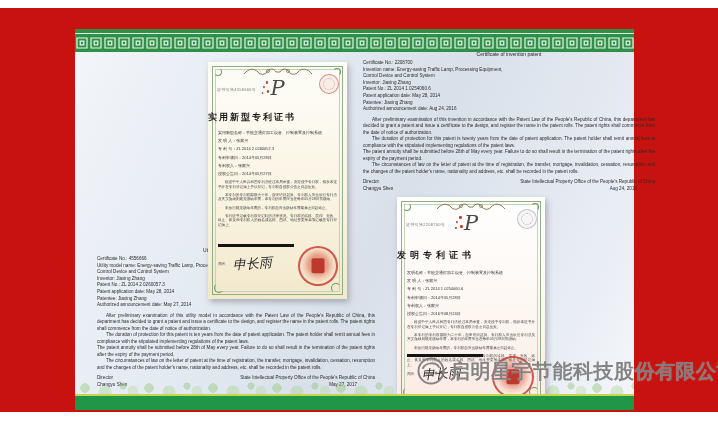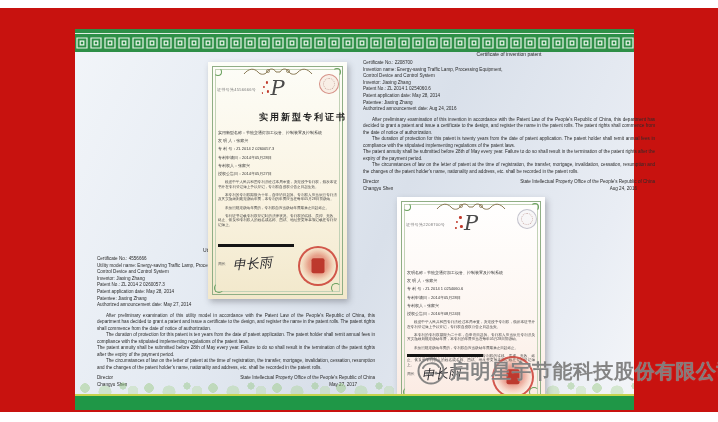--- a/index.html
+++ b/index.html
@@ -48,21 +48,21 @@
     font-family:"DejaVu Serif",serif;font-style:italic;font-size:21px;line-height:1;color:#4a4a4a;}
   .p-logo .dot{position:absolute;width:2.6px;height:2.6px;border-radius:50%;background:#c0392b;}
   .p-logo .d1{left:-5px;top:3px;}
   .p-logo .d2{left:-8px;top:8px;width:2px;height:2px;}
   .p-logo .d3{left:-4px;top:12px;}
   .p-logo .d4{left:-9px;top:14px;width:1.8px;height:1.8px;}
   .seal-top{position:absolute;top:12px;right:8px;width:18px;height:18px;border-radius:50%;}
   .seal-top::after{content:"";position:absolute;inset:3px;border-radius:50%;border:1px dotted rgba(150,90,80,.45);}
   .seal-top.reddish{border:1px solid rgba(190,80,70,.6);background:rgba(230,170,150,.15);}
   .seal-top.light{border:1px solid rgba(140,140,160,.5);background:rgba(200,200,215,.12);}
-  .cert-title{position:absolute;top:49px;left:0;width:100%;text-align:right;
+  .cert-title{position:absolute;top:49px;left:0;width:100%;text-align:left;
     font-size:9px;font-weight:bold;letter-spacing:2px;color:#1d1d1d;white-space:nowrap;}
   .cert-right .cert-title{letter-spacing:4px;top:52px;}
   .cert-body{position:absolute;top:69px;left:10px;right:10px;font-size:4px;color:#333;}
   .cert-right .cert-body{top:74px;}
   .cert-line{margin-bottom:3.4px;line-height:4.8px;}
   .cert-paras{margin-top:3px;font-size:3.6px;line-height:4.5px;color:#444;text-align:justify;}
   .cert-para{text-indent:7px;margin-bottom:1px;}
   .barcode{position:absolute;left:10px;background:#141414;height:3.5px;width:76px;}
   .cert-left .barcode{bottom:52px;}
   .cert-right .barcode{bottom:46px;}
@@ -182,20 +182,21 @@
       </svg>
       <div class="cert-no">证书号第2208700号</div>
       <div class="p-logo">
         <span>P</span>
         <span class="dot d1"></span>
         <span class="dot d2"></span>
         <span class="dot d3"></span>
         <span class="dot d4"></span>
       </div>
       <div class="seal-top light"></div>
+      <div class="cert-title">发明专利证书</div>
       <div class="cert-body">
         <div class="cert-line">发明名称：节能交通灯加工设备、控制装置及控制系统</div>
         <div class="cert-line">发 明 人：张家兴</div>
         <div class="cert-line">专 利 号：ZL 2014 1 0254060.6</div>
         <div class="cert-line">专利申请日：2014年05月28日</div>
         <div class="cert-line">专利权人：张家兴</div>
         <div class="cert-line">授权公告日：2016年08月24日</div>
         <div class="cert-paras">
           <p class="cert-para">根据中华人民共和国专利法经过本局审查，决定授予专利权，颁发本证书并在专利登记簿上予以登记，专利权自授权公告之日起生效。</p>
           <p class="cert-para">本专利的专利权期限为二十年，自申请日起算。专利权人应当依照专利法及其实施细则规定缴纳年费，本专利的年费应当在每年05月28日前缴纳。</p>

